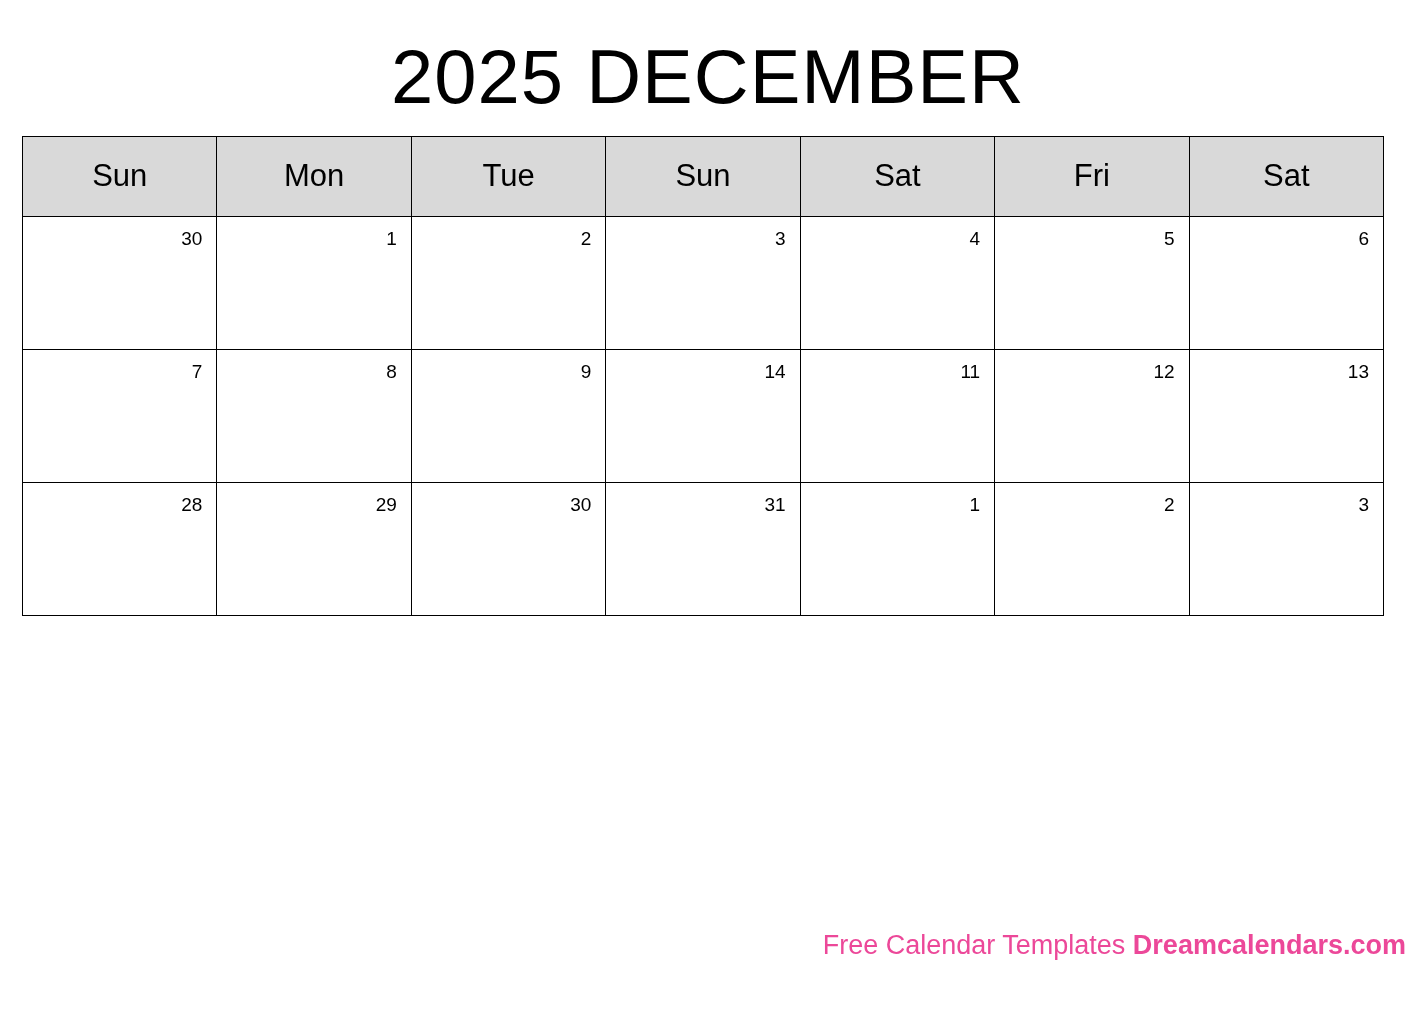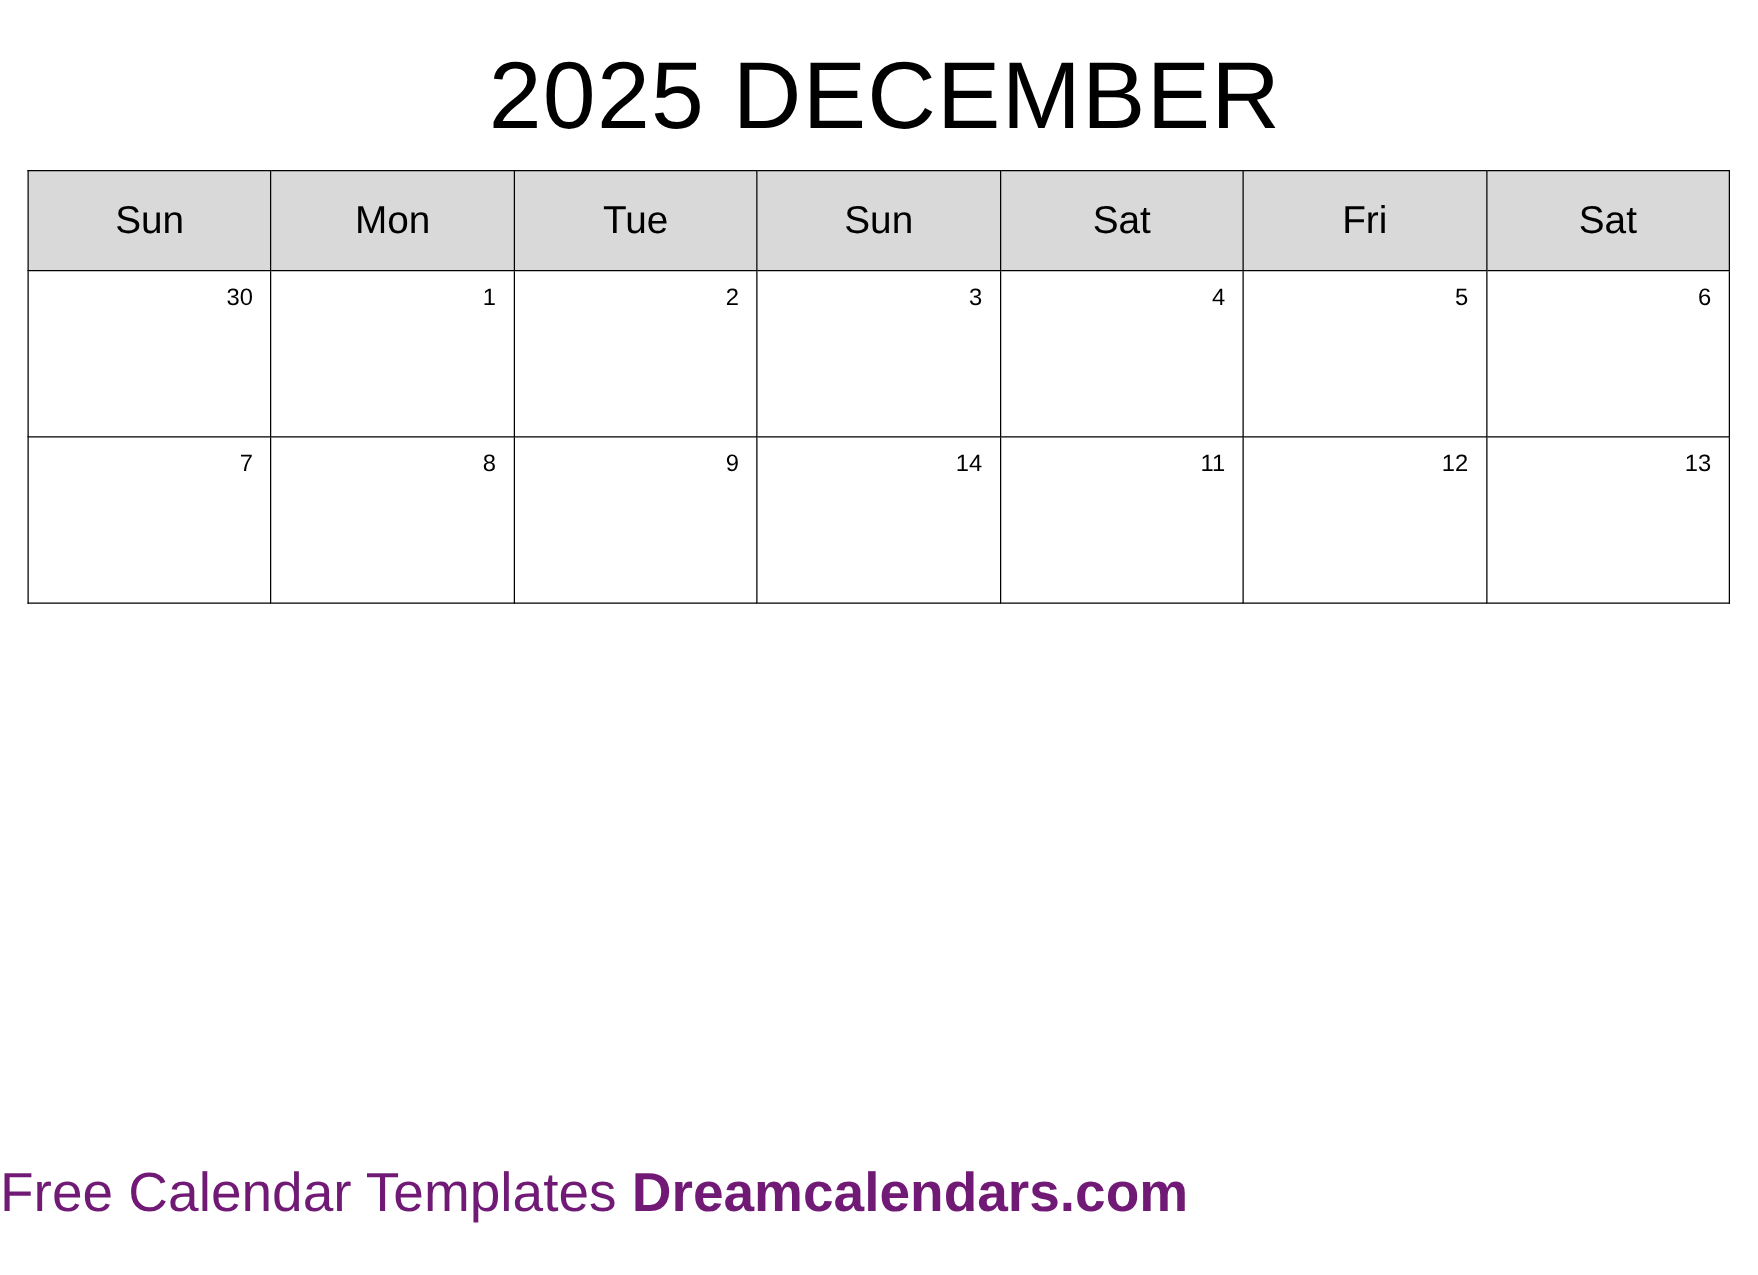--- a/index.html
+++ b/index.html
@@ -63,23 +63,23 @@
     font-weight: normal;
     color: #000000;
     padding: 12px 14px 0 0;
     line-height: 1;
   }
   .footer {
     position: absolute;
     left: 0;
     right: 0;
     top: 930px;
-    text-align: left;
-    font-size: 44px;
-    color: #701a75;
+    text-align: right;
+    font-size: 27px;
+    color: #ec4899;
     white-space: nowrap;
   }
   .footer .site {
     font-weight: bold;
   }
 </style>
 </head>
 <body>
 
 <div class="page">
@@ -140,20 +140,43 @@
           <td>
               <span class="daynum">11</span>
             </td>
           <td>
               <span class="daynum">12</span>
             </td>
           <td>
               <span class="daynum">13</span>
             </td>
         </tr>
+        <tr>
+          <td>
+              <span class="daynum">28</span>
+            </td>
+          <td>
+              <span class="daynum">29</span>
+            </td>
+          <td>
+              <span class="daynum">30</span>
+            </td>
+          <td>
+              <span class="daynum">31</span>
+            </td>
+          <td>
+              <span class="daynum">1</span>
+            </td>
+          <td>
+              <span class="daynum">2</span>
+            </td>
+          <td>
+              <span class="daynum">3</span>
+            </td>
+        </tr>
       </tbody>
     </table>
   </div>
 
   <div class="footer">
     <span>Free Calendar Templates </span><span class="site">Dreamcalendars.com</span>
   </div>
 
 </div>
 

